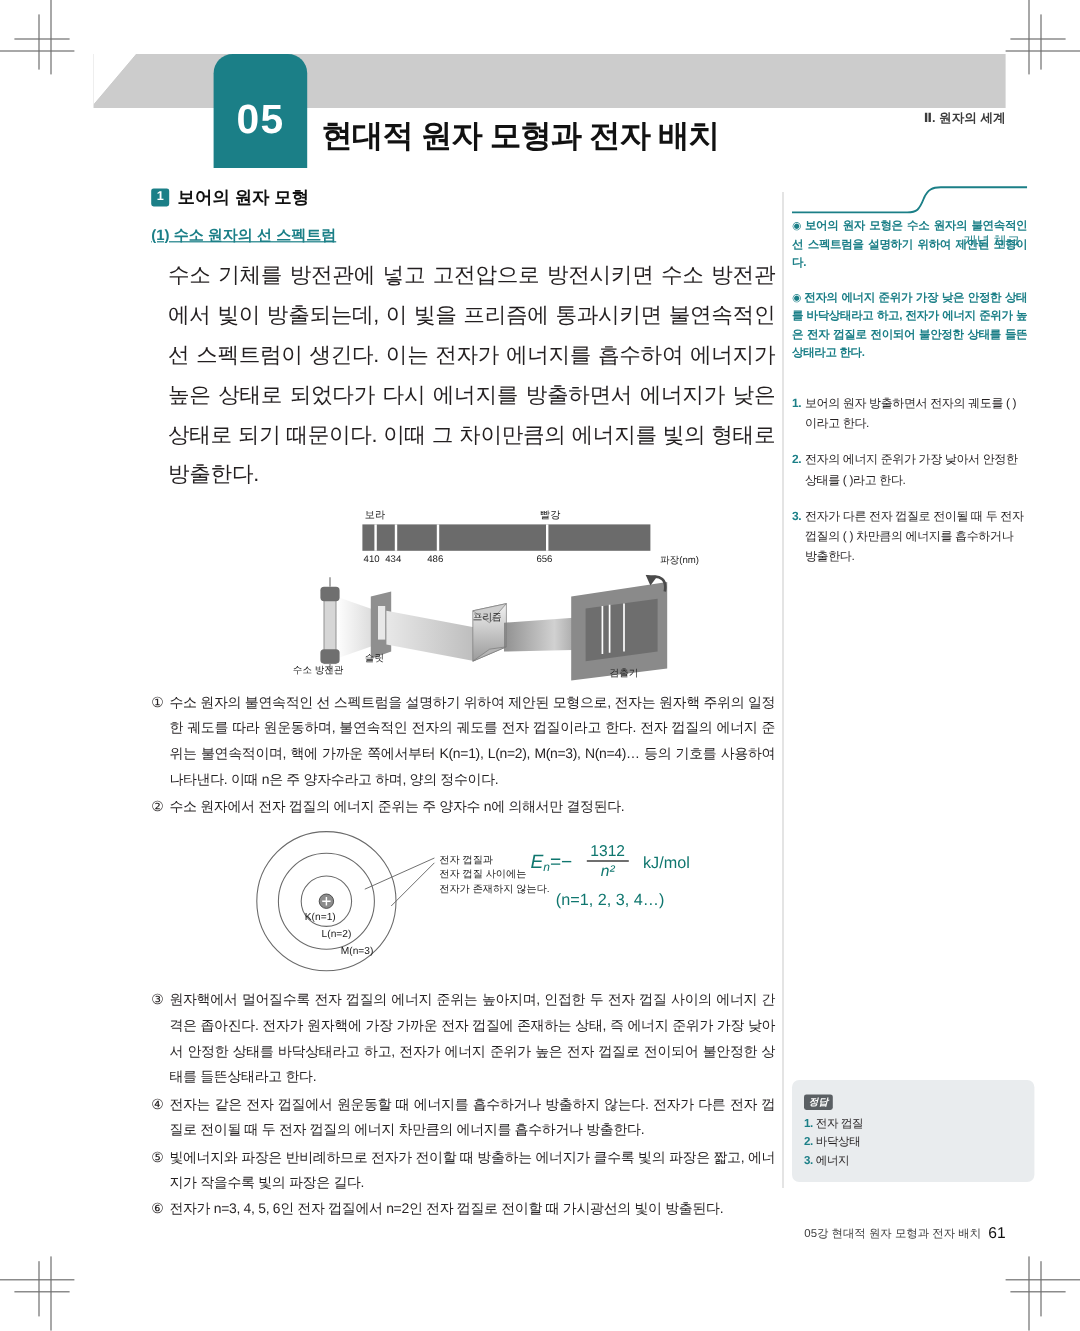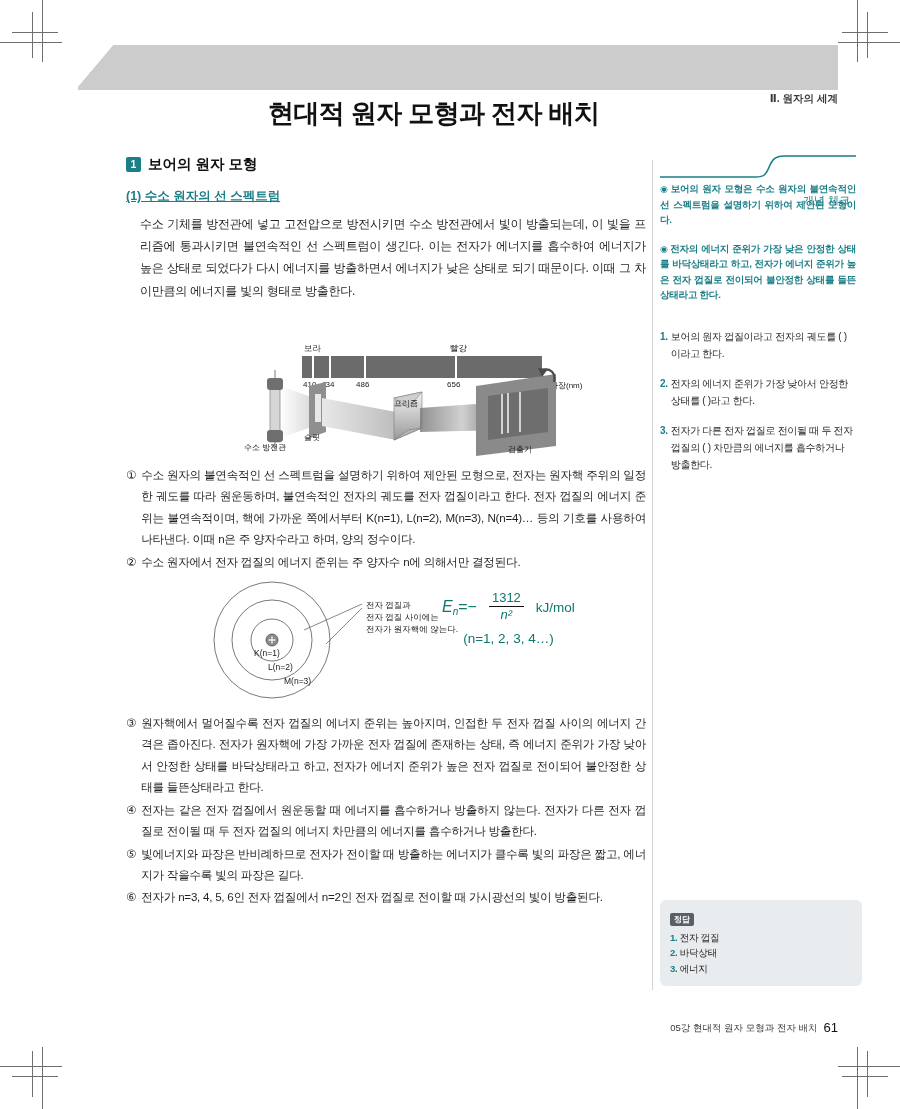--- a/index.html
+++ b/index.html
@@ -35,30 +35,30 @@
 
   .divider{position:absolute;left:652px;top:160px;width:1px;height:830px;background:#d3d3d3;}
 
   h2.sec{font-size:14.5px;font-weight:700;color:#111;margin:0 0 14px 0;display:flex;align-items:center;gap:7px;}
   h2.sec .badge{display:inline-block;width:15px;height:15px;background:#1b7f87;color:#fff;
      font-size:10.5px;font-weight:700;text-align:center;line-height:15px;border-radius:2px;}
 
   h3.sub{font-size:12.5px;font-weight:700;color:#1b7f87;margin:0 0 8px 0;text-decoration:underline;}
   h3.sub.second{margin-top:6px;}
 
-  p.body{font-size:12px;line-height:1.85;margin:0 0 6px 0;color:#231f20;
+  p.body{font-size:18px;line-height:1.85;margin:0 0 6px 0;color:#231f20;
      text-align:justify;letter-spacing:-0.25px;}
   .num-item{display:flex;gap:5px;font-size:11.6px;line-height:1.85;margin-bottom:1px;
      color:#231f20;letter-spacing:-0.25px;}
   .num-item .mk{flex:0 0 auto;}
   .num-item .tx{flex:1 1 auto;text-align:justify;}
 
   
   .fig-spec{position:relative;height:148px;margin:10px 0 4px 0;}
-  .spec-wrap{position:absolute;left:176px;top:14px;margin-top:30px;}
+  .spec-wrap{position:absolute;left:176px;top:14px;}
   .spec-bar{position:relative;width:240px;height:22px;background:#6b6b6b;}
   .spec-line{position:absolute;top:0;width:2px;height:22px;background:#ffffff;}
   .spec-lbl{position:absolute;font-size:8.5px;color:#1a1a1a;top:-13px;}
   .spec-tick{position:absolute;font-size:8px;color:#1a1a1a;top:24px;}
   .spec-unit{position:absolute;font-size:8px;color:#1a1a1a;top:24px;left:248px;white-space:nowrap;}
   .cursor{position:absolute;left:410px;top:48px;width:0;height:0;}
 
   
   .appar{position:absolute;left:110px;top:56px;width:340px;height:92px;}
   .ap-lbl{position:absolute;font-size:8px;color:#1a1a1a;white-space:nowrap;}
@@ -84,21 +84,21 @@
   .side-note .bullet{color:#1b7f87;font-size:9px;margin-right:2px;}
 
   .side-q{display:flex;gap:3px;font-size:10px;line-height:1.7;color:#231f20;
       letter-spacing:-0.3px;margin-bottom:13px;}
   .side-q .qn{flex:0 0 auto;font-weight:700;color:#1b7f87;}
   .side-q .qt{flex:1 1 auto;}
 
   .ansbox{position:absolute;left:0;top:745px;width:182px;background:#e9ecee;border-radius:6px;
       padding:8px 10px 10px 10px;}
   .ansbox .cap{display:inline-block;background:#5a5f63;color:#fff;font-size:8px;font-weight:700;
-      padding:1px 4px;border-radius:2px;margin-bottom:4px;}
+      padding:1px 4px;border-radius:2px;margin-bottom:4px;font-style:italic;}
   .ansbox .arow{font-size:9.6px;line-height:1.6;color:#231f20;letter-spacing:-0.3px;}
   .ansbox .arow b{color:#1b7f87;}
 
   .footer{position:absolute;right:62px;bottom:74px;font-size:9.5px;color:#3b3b3b;white-space:nowrap;}
   .footer .pg{font-size:13px;font-weight:400;color:#111;margin-left:6px;vertical-align:-1px;}
 </style>
 </head>
 <body>
 
 <div class="page">
@@ -117,20 +117,23 @@
   <div class="crop h" style="left:0px;bottom:42px;"></div>
   <div class="crop v" style="left:32px;bottom:12px;height:46px;"></div>
   <div class="crop h" style="left:12px;bottom:32px;width:46px;"></div>
 
   <div class="crop v" style="right:42px;bottom:0px;"></div>
   <div class="crop h" style="right:0px;bottom:42px;"></div>
   <div class="crop v" style="right:32px;bottom:12px;height:46px;"></div>
   <div class="crop h" style="right:12px;bottom:32px;width:46px;"></div>
 
   <div class="topband"></div>
+  <div class="tealtab">
+    <div class="num">05</div>
+  </div>
   <div class="chapter-label">Ⅱ. 원자의 세계</div>
   <div class="maintitle">현대적 원자 모형과 전자 배치</div>
 
   <div class="divider"></div>
 
   <div class="col-main">
 
     <h2 class="sec">
       <span class="badge">1</span>
       <span>보어의 원자 모형</span>
@@ -235,21 +238,21 @@
         <line x1="96" y1="58.5" x2="96" y2="65.5" stroke="#ffffff" stroke-width="1.2"></line>
         <line x1="92.5" y1="62" x2="99.5" y2="62" stroke="#ffffff" stroke-width="1.2"></line>
         <line x1="128" y1="52" x2="186" y2="26" stroke="#6a6a6a" stroke-width="0.8"></line>
         <line x1="150" y1="66" x2="186" y2="30" stroke="#6a6a6a" stroke-width="0.8"></line>
       </svg>
       <div class="bohr-lbl" style="left:128px;top:70px;">K(n=1)</div>
       <div class="bohr-lbl" style="left:142px;top:84px;">L(n=2)</div>
       <div class="bohr-lbl" style="left:158px;top:98px;">M(n=3)</div>
       <div class="bohr-lbl" style="left:240px;top:22px;">전자 껍질과</div>
       <div class="bohr-lbl" style="left:240px;top:34px;">전자 껍질 사이에는</div>
-      <div class="bohr-lbl" style="left:240px;top:46px;">전자가 원자핵에 않는다.</div>
+      <div class="bohr-lbl" style="left:240px;top:46px;">전자가 존재하지 않는다.</div>
 
       <div class="formula">
         <span style="font-style:italic;">E</span><span class="sub">n</span><span>=−</span><span class="frac"><span class="top">1312</span><span class="bot" style="font-style:italic;">n²</span></span><span style="font-size:13.5px;">kJ/mol</span>
         <div class="cond">(n=1, 2, 3, 4…)</div>
       </div>
     </div>
 
     <div class="num-item">
       <span class="mk">③</span>
       <span class="tx">원자핵에서 멀어질수록 전자 껍질의 에너지 준위는 높아지며, 인접한 두 전자 껍질 사이의 에너지 간격은 좁아진다. 전자가 원자핵에 가장 가까운 전자 껍질에 존재하는 상태, 즉 에너지 준위가 가장 낮아서 안정한 상태를 바닥상태라고 하고, 전자가 에너지 준위가 높은 전자 껍질로 전이되어 불안정한 상태를 들뜬상태라고 한다.</span>
@@ -282,21 +285,21 @@
       <span class="bullet">◉</span><span>보어의 원자 모형은 수소 원자의 불연속적인 선 스펙트럼을 설명하기 위하여 제안된 모형이다.</span>
     </p>
     <p class="side-note">
       <span class="bullet">◉</span><span>전자의 에너지 준위가 가장 낮은 안정한 상태를 바닥상태라고 하고, 전자가 에너지 준위가 높은 전자 껍질로 전이되어 불안정한 상태를 들뜬상태라고 한다.</span>
     </p>
 
     <div style="height:12px;"></div>
 
     <div class="side-q">
       <span class="qn">1.</span>
-      <span class="qt">보어의 원자 껍질이라고 전자의 궤도를 (      )이라고 한다.</span>
+      <span class="qt">보어의 원자 방출하면서 전자의 궤도를 (      )이라고 한다.</span>
     </div>
     <div class="side-q">
       <span class="qn">2.</span>
       <span class="qt">전자의 에너지 준위가 가장 낮아서 안정한 상태를 (      )라고 한다.</span>
     </div>
     <div class="side-q">
       <span class="qn">3.</span>
       <span class="qt">전자가 다른 전자 껍질로 전이될 때 두 전자 껍질의 (      ) 차만큼의 에너지를 흡수하거나 방출한다.</span>
     </div>
 

